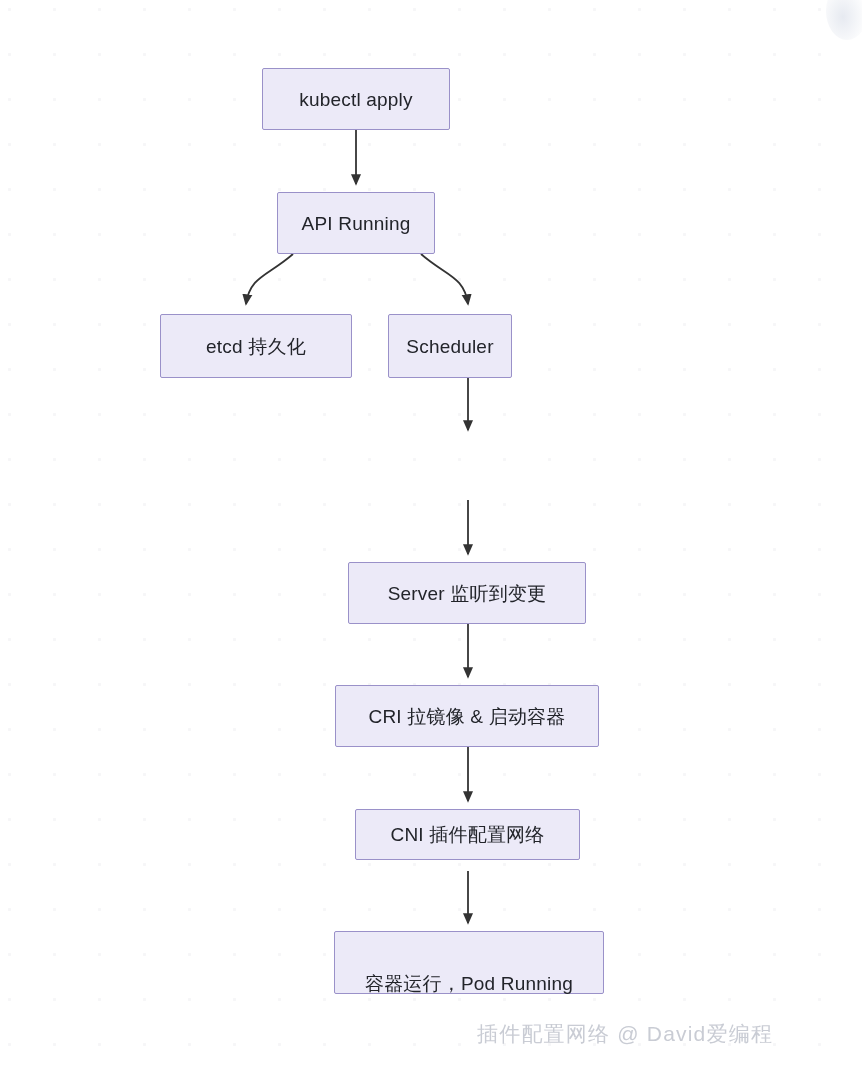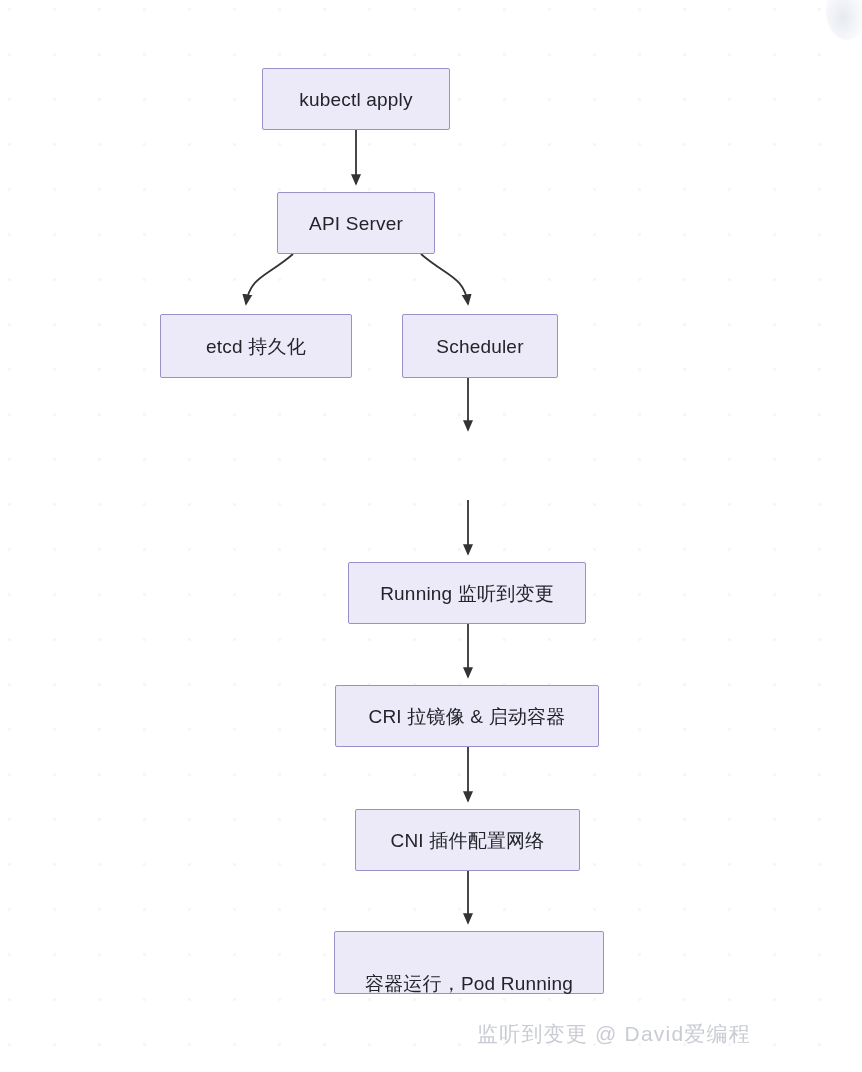--- a/index.html
+++ b/index.html
@@ -100,43 +100,43 @@
     <path d="M468,747 L468,801" fill="none" stroke="#333333" stroke-width="1.8" marker-end="url(#arrowhead)"></path>
 
     <path d="M468,871 L468,923" fill="none" stroke="#333333" stroke-width="1.8" marker-end="url(#arrowhead)"></path>
   </svg>
 
   <div class="node" style="left:262px; top:68px; width:188px; height:62px;">
     <span class="node-label">kubectl apply</span>
   </div>
 
   <div class="node" style="left:277px; top:192px; width:158px; height:62px;">
-    <span class="node-label">API Server</span>
+    <span class="node-label">API Running</span>
   </div>
 
   <div class="node" style="left:160px; top:314px; width:192px; height:64px;">
     <span class="node-label">etcd 持久化</span>
   </div>
 
-  <div class="node" style="left:402px; top:314px; width:156px; height:64px;">
+  <div class="node" style="left:388px; top:314px; width:124px; height:64px;">
     <span class="node-label">Scheduler</span>
   </div>
 
 
   <div class="node" style="left:348px; top:562px; width:238px; height:62px;">
-    <span class="node-label">Running 监听到变更</span>
+    <span class="node-label">Server 监听到变更</span>
   </div>
 
   <div class="node" style="left:335px; top:685px; width:264px; height:62px;justify-content:center;">
     <span class="node-label">CRI 拉镜像 &amp; 启动容器</span>
   </div>
 
-  <div class="node" style="left:355px; top:809px; width:225px; height:62px;">
+  <div class="node" style="left:355px; top:809px; width:225px; height:51px;">
     <span class="node-label">CNI 插件配置网络</span>
   </div>
 
   <div class="node" style="left:334px; top:931px; width:270px; height:63px;align-items:flex-end;">
     <span class="node-label">容器运行，Pod Running</span>
   </div>
 
-  <div class="watermark">监听到变更 @ David爱编程</div>
+  <div class="watermark">插件配置网络 @ David爱编程</div>
 
 </div>
 
 </body></html>

